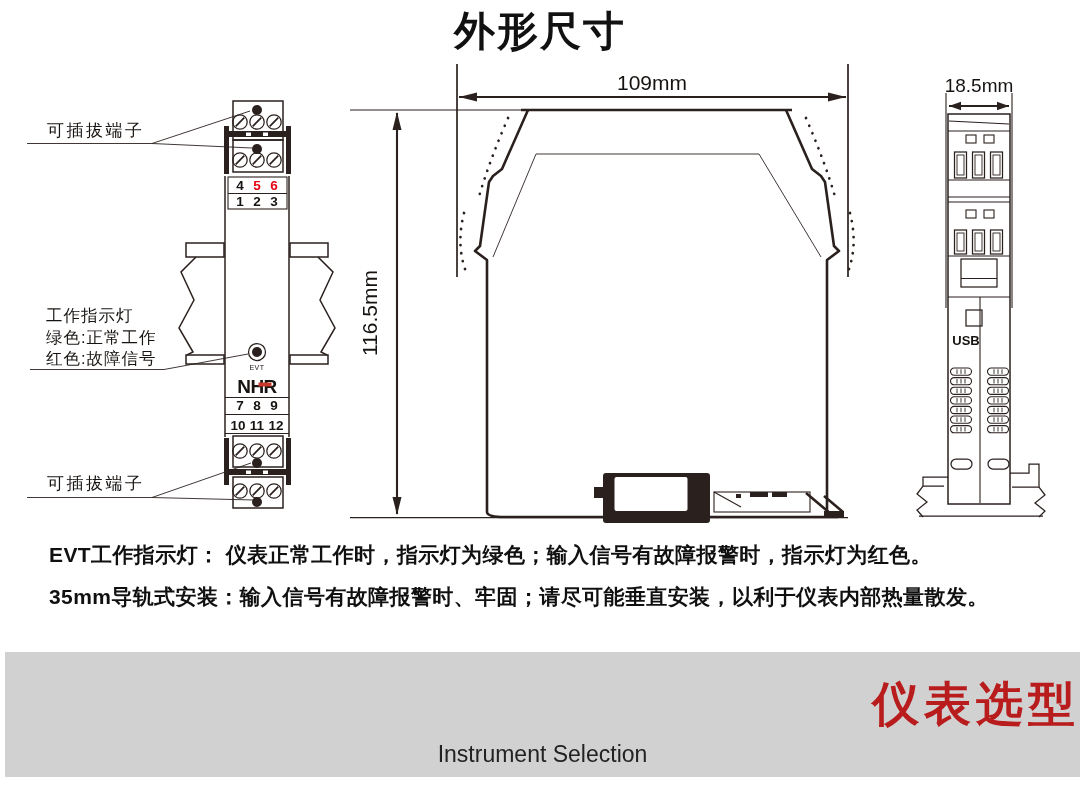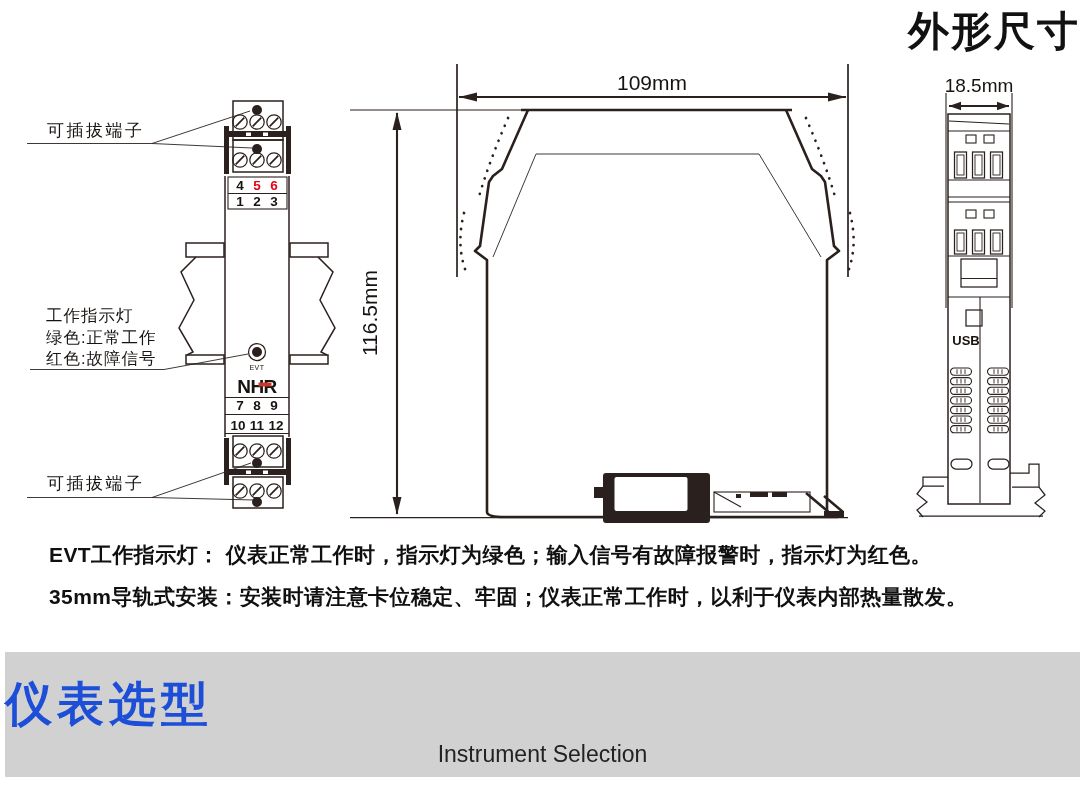--- a/index.html
+++ b/index.html
@@ -1,18 +1,18 @@
 <!DOCTYPE html>
 <html><head>
 <meta charset="utf-8">
 <style>
   html,body{margin:0;padding:0;background:#ffffff;}
   #page{position:relative;width:1080px;height:807px;background:#ffffff;overflow:hidden;
         font-family:"Liberation Sans",sans-serif;color:#111;}
-  #page-title{position:absolute;top:4px;left:0;width:100%;text-align:right;
+  #page-title{position:absolute;top:4px;left:0;width:100%;text-align:center;
       font-size:41px;font-weight:800;letter-spacing:2px;color:#111;}
   #drawing{position:absolute;left:0;top:0;width:1080px;height:807px;}
   
   .s08{stroke:#2a211e;stroke-width:.9;fill:none}
   .s1 {stroke:#2a211e;stroke-width:1.1;fill:none}
   .s12{stroke:#2a211e;stroke-width:1.25;fill:none}
   .s13{stroke:#2a211e;stroke-width:1.5;fill:none}
   .s15{stroke:#2a211e;stroke-width:1.7;fill:none}
   .s18{stroke:#2a211e;stroke-width:1.9;fill:none}
   .s2 {stroke:#2a211e;stroke-width:2.1;fill:none}
@@ -30,21 +30,21 @@
   .dimS{font-size:19px;text-anchor:middle}
   .tiny{font-size:7px;text-anchor:middle;letter-spacing:.5px}
   .usb{font-size:13px;font-weight:600;text-anchor:middle}
   .logo{font-size:19px;font-weight:bold;text-anchor:middle;letter-spacing:-.5px}
   
   #notes{position:absolute;left:49px;top:541px;width:1012px;}
   #notes p{margin:0;font-size:21px;font-weight:600;letter-spacing:.4px;line-height:27px;color:#101010;}
   #notes p+p{margin-top:15px;}
   
   #banner{position:absolute;left:5px;top:652px;width:1075px;height:125px;background:#d1d1d1;}
-  #banner h2{margin:21px 0 0;text-align:left;font-size:47px;font-weight:800;letter-spacing:5px;color:#1d4ed8;}
+  #banner h2{margin:21px 0 0;text-align:right;font-size:47px;font-weight:800;letter-spacing:5px;color:#b91c1c;}
   #banner p{margin:5px 0 0;text-align:center;font-size:23px;font-weight:500;color:#222;}
 </style>
 </head>
 <body>
 
 <div id="page">
 
   <div id="page-title">外形尺寸</div>
 
   <svg id="drawing" viewBox="0 0 1080 807">
@@ -292,21 +292,21 @@
         <polyline points="1010,473 1029,473 1029,464 1039,464 1039,487 1012,487" class="s12"></polyline>
         <polyline points="923,486 917,494 927,502 917,510 923,517" class="s12"></polyline>
         <polyline points="1039,487 1045,495 1035,503 1045,511 1039,517" class="s12"></polyline>
         <line x1="919" y1="516" x2="1043" y2="516" class="s12"></line>
       </g>
     </g>
   </svg>
 
   <div id="notes">
     <p>EVT工作指示灯： 仪表正常工作时，指示灯为绿色；输入信号有故障报警时，指示灯为红色。</p>
-    <p>35mm导轨式安装：安装时请注意卡位稳定、牢固；仪表正常工作时，以利于仪表内部热量散发。</p>
+    <p>35mm导轨式安装：输入信号有故障报警时、牢固；请尽可能垂直安装，以利于仪表内部热量散发。</p>
   </div>
 
   <div id="banner">
     <h2>仪表选型</h2>
     <p>Instrument Selection</p>
   </div>
 
 </div>
 
 </body></html>

